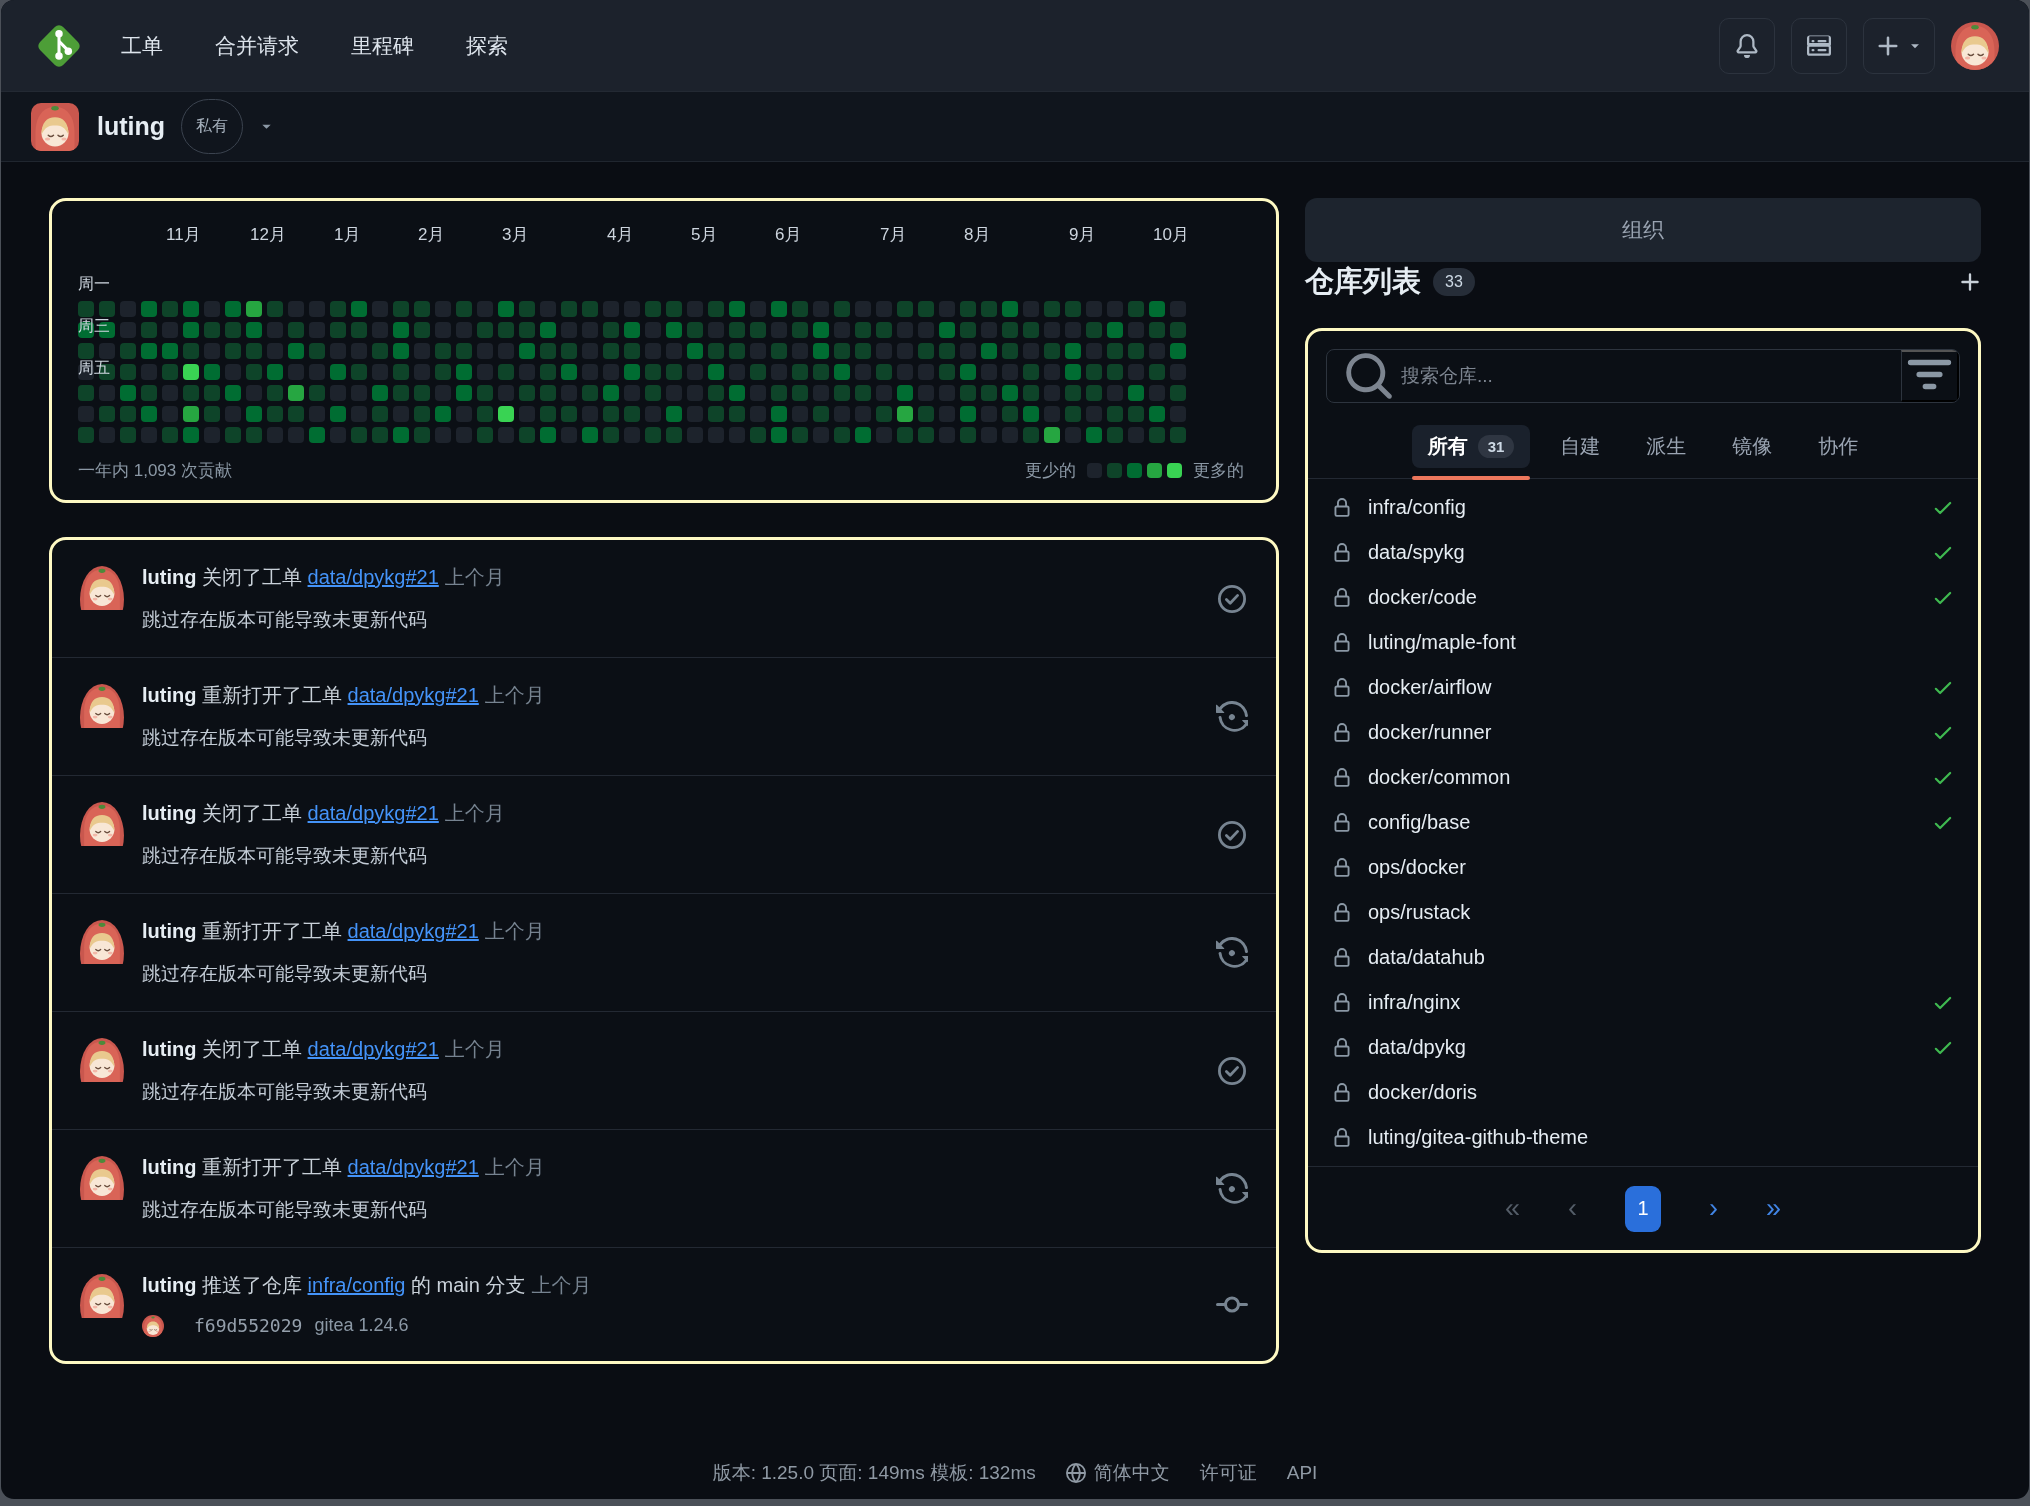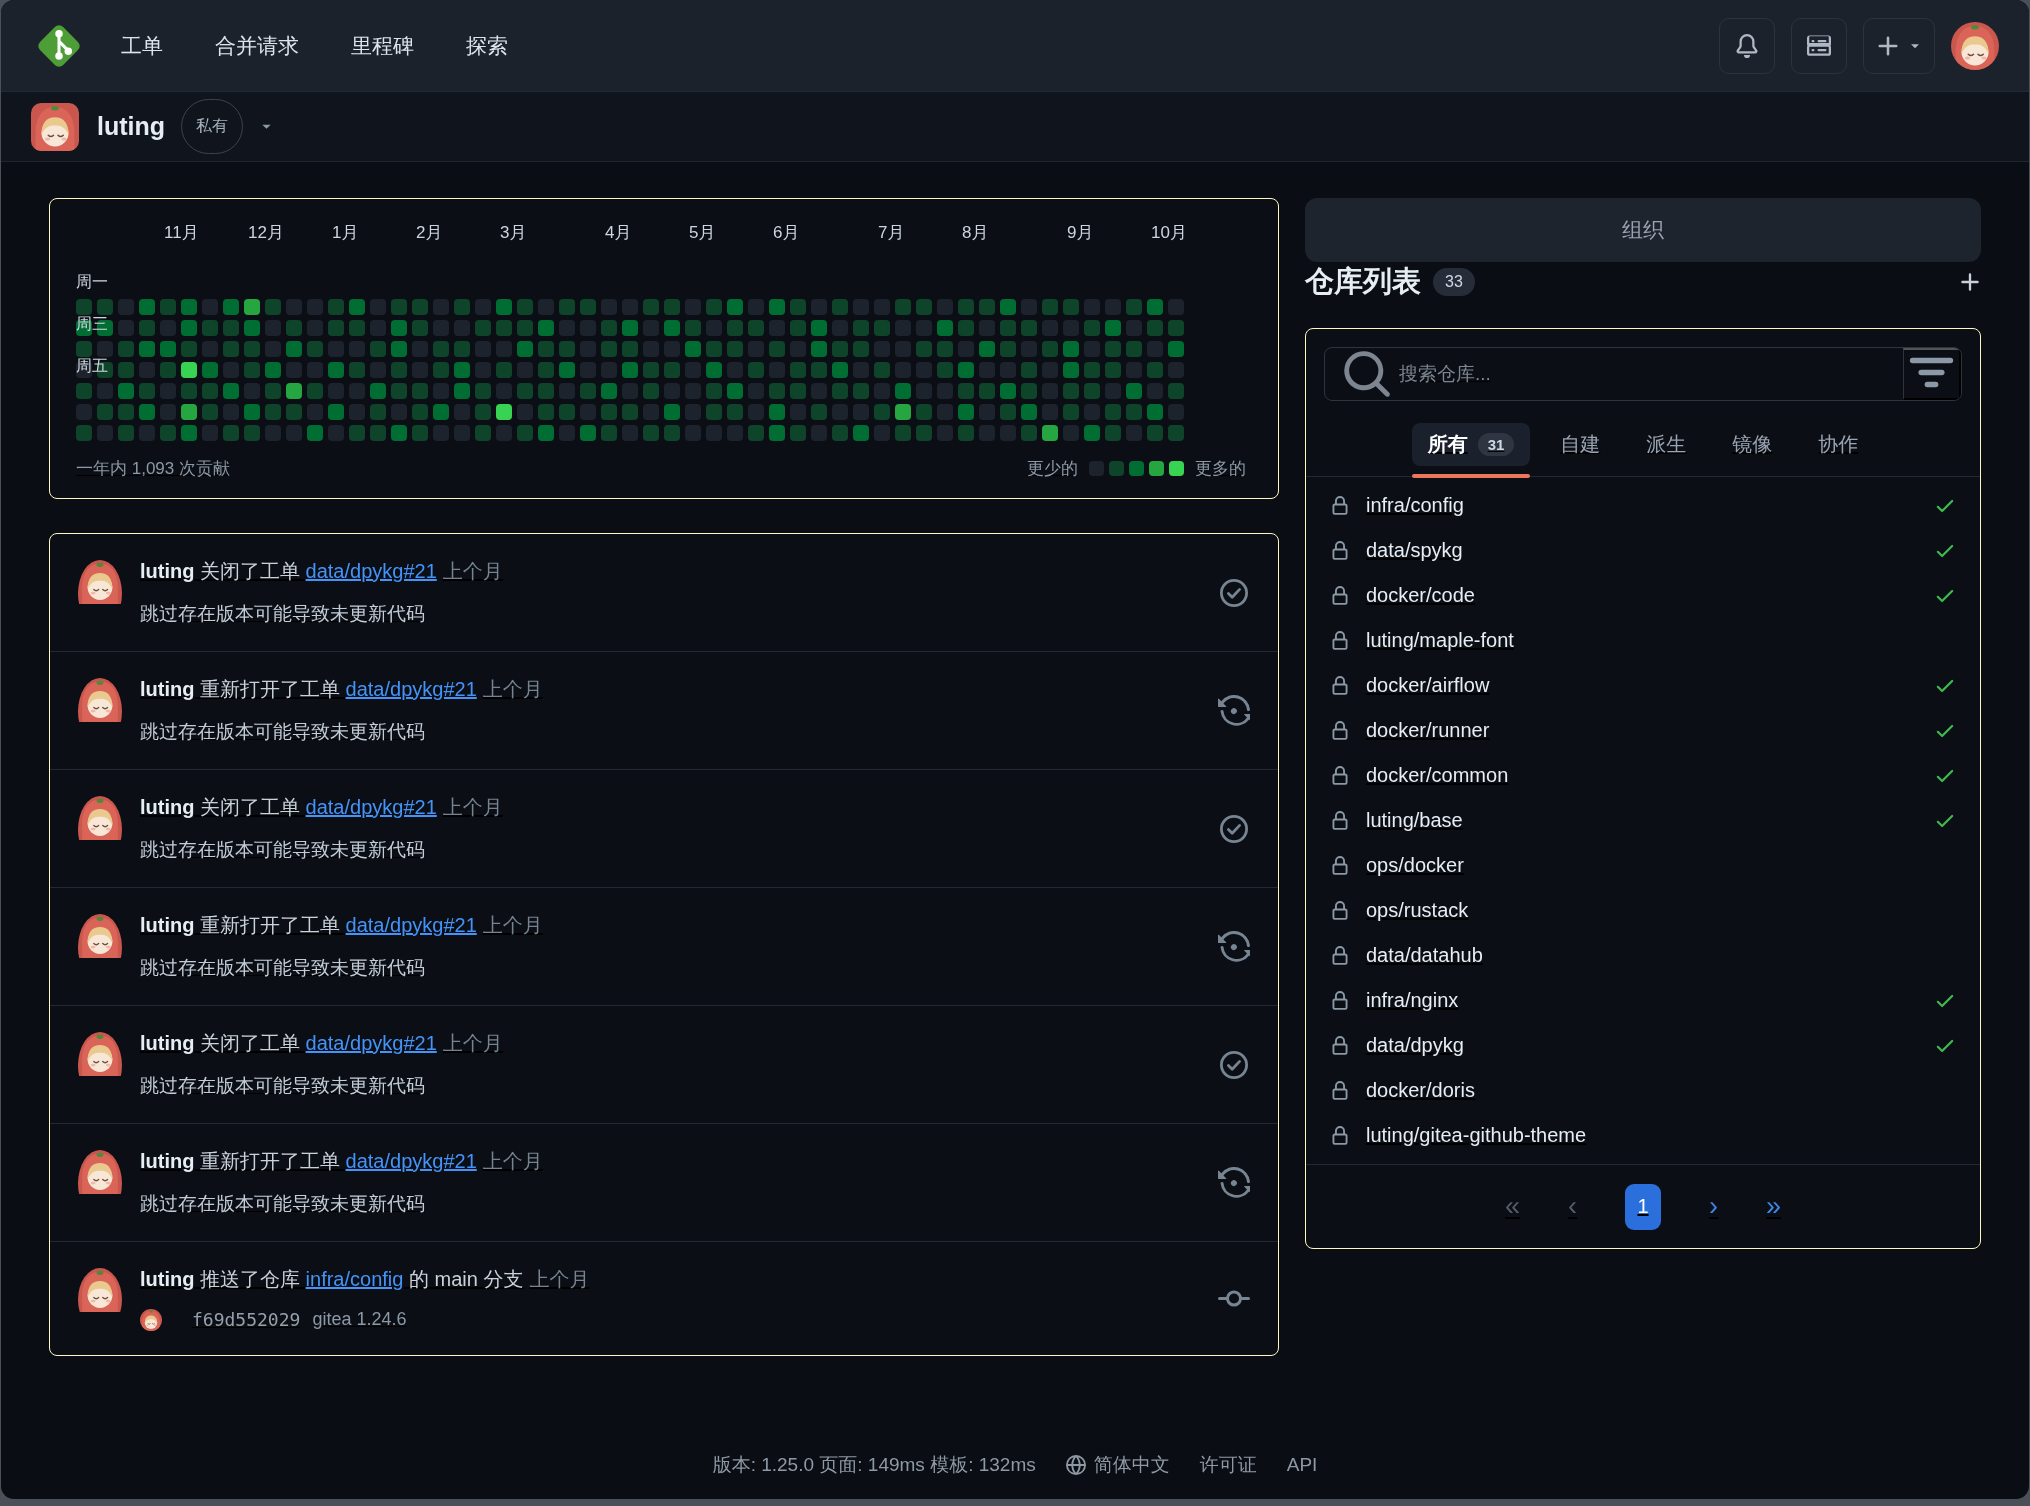--- a/index.html
+++ b/index.html
@@ -24,21 +24,21 @@
   .band .avatar { border-radius:10px; margin-right:18px; }
   .band .uname { color:#e6edf3; font-size:25px; font-weight:700; margin-right:16px; }
   .badge-pill { border:1px solid #3b434f; color:#a5b0bc; font-size:16px; border-radius:999px; padding:16px 14px; }
   .band .caret { color:#8b98a5; margin-left:16px; cursor:pointer; }
   .band .caret svg { width:15px; height:15px; }
 
   
   .main { display:flex; align-items:flex-start; gap:26px; padding:36px 48px 0 48px; }
   .col-left { flex:1; min-width:0; }
   .col-right { width:676px; flex:0 0 676px; }
-  .card { border:1px solid #fef9c3; border-radius:8px; background:#0b0f15;text-decoration:underline; }
+  .card { border:3px solid #fef9c3; border-radius:17px; background:#0b0f15; }
 
   
   .hm-card { padding:22px 26px 18px; }
   .hm-months { position:relative; height:32px; margin-left:0; }
   .hm-months span { position:absolute; top:0; color:#cdd5de; font-size:17px; }
   .hm-body { display:flex;flex-direction:column; }
   .hm-days { position:relative; width:46px; height:142px; flex:0 0 46px; }
   .hm-days span { position:absolute; left:0; color:#cdd5de; font-size:16px; line-height:16px; }
   .hm-grid { display:grid; grid-template-rows:repeat(7,16px); grid-auto-flow:column; grid-auto-columns:16px; gap:5px; }
   .cell { width:16px; height:16px; border-radius:4px; background:#1d232c; }
@@ -929,21 +929,21 @@
                   <path d="M2.8 8.6l3.1 3.1 7.3-7.4"></path>
                 </svg>
               </span>
             </div>
             <div class="repo-row">
               <span class="lock" style="display: inline-flex; width: 20px; height: 20px;">
                 <svg viewBox="0 0 16 16" fill="currentColor" style="width: 100%; height: 100%;">
                   <path d="M4 4a4 4 0 0 1 8 0v2h.25c.966 0 1.75.784 1.75 1.75v5.5A1.75 1.75 0 0 1 12.25 15h-8.5A1.75 1.75 0 0 1 2 13.25v-5.5C2 6.784 2.784 6 3.75 6H4Zm8.25 3.5h-8.5a.25.25 0 0 0-.25.25v5.5c0 .138.112.25.25.25h8.5a.25.25 0 0 0 .25-.25v-5.5a.25.25 0 0 0-.25-.25ZM10.5 6V4a2.5 2.5 0 1 0-5 0v2Z"></path>
                 </svg>
               </span>
-              <span class="rname">luting/base</span>
+              <span class="rname">config/base</span>
               <span class="chk" style="display: inline-flex; width: 22px; height: 22px;">
                 <svg viewBox="0 0 16 16" fill="none" stroke="currentColor" stroke-width="1.6" stroke-linecap="round" stroke-linejoin="round" style="width: 100%; height: 100%;">
                   <path d="M2.8 8.6l3.1 3.1 7.3-7.4"></path>
                 </svg>
               </span>
             </div>
             <div class="repo-row">
               <span class="lock" style="display: inline-flex; width: 20px; height: 20px;">
                 <svg viewBox="0 0 16 16" fill="currentColor" style="width: 100%; height: 100%;">
                   <path d="M4 4a4 4 0 0 1 8 0v2h.25c.966 0 1.75.784 1.75 1.75v5.5A1.75 1.75 0 0 1 12.25 15h-8.5A1.75 1.75 0 0 1 2 13.25v-5.5C2 6.784 2.784 6 3.75 6H4Zm8.25 3.5h-8.5a.25.25 0 0 0-.25.25v5.5c0 .138.112.25.25.25h8.5a.25.25 0 0 0 .25-.25v-5.5a.25.25 0 0 0-.25-.25ZM10.5 6V4a2.5 2.5 0 1 0-5 0v2Z"></path>

